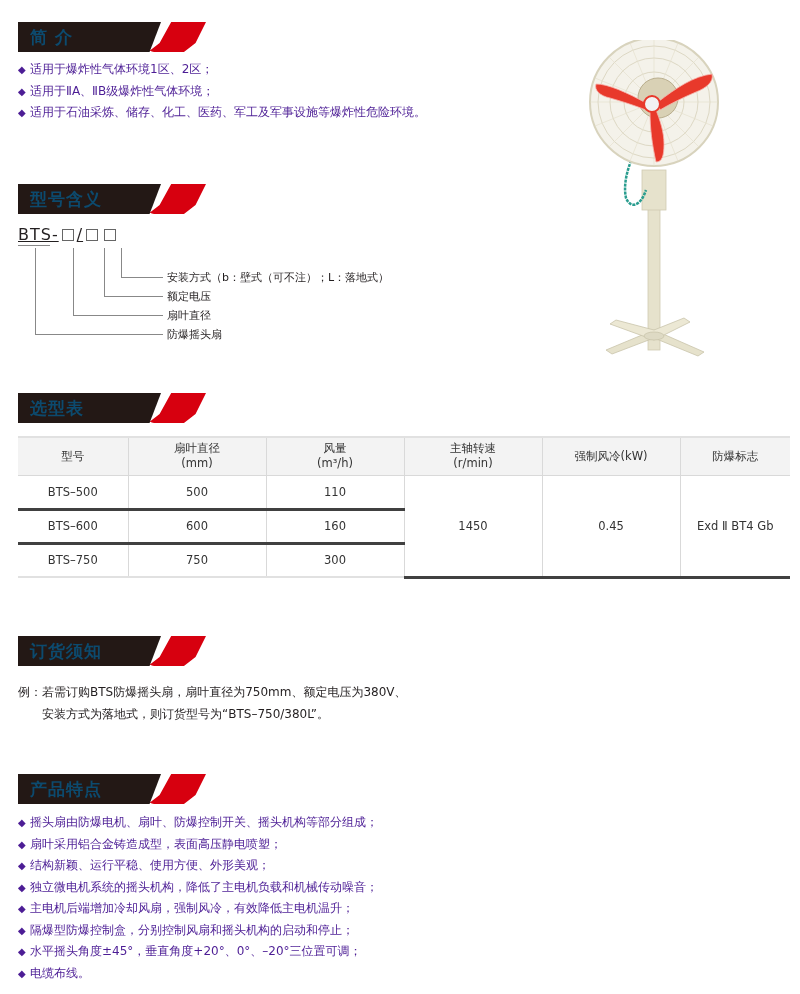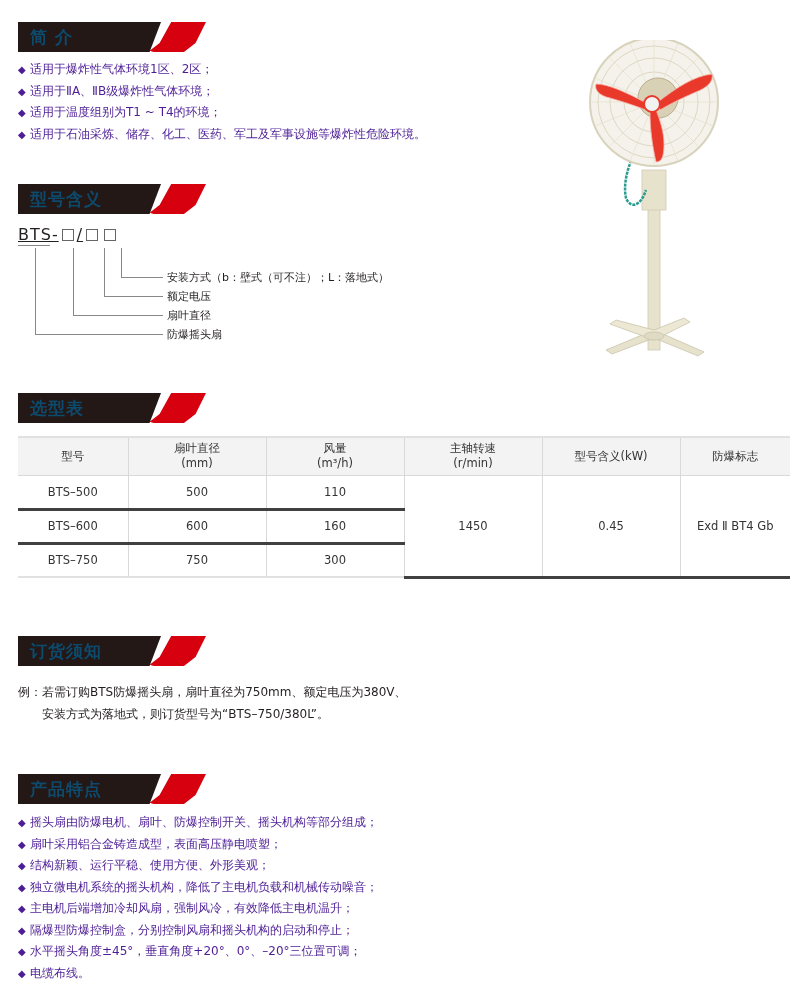--- a/index.html
+++ b/index.html
@@ -39,21 +39,20 @@
 <body>
 
 <div class="sec-head" style="top:22px">
   <div class="bar"></div>
     <div class="red"></div>
   <span class="title">简 介</span>
 </div>
 <ul class="bullets" style="top:59px">
   <li><span class="dia">◆</span><span>适用于爆炸性气体环境1区、2区；</span></li>
   <li><span class="dia">◆</span><span>适用于ⅡA、ⅡB级爆炸性气体环境；</span></li>
-  <li><span class="dia">◆</span><span>适用于温度组别为T1 ~ T4的环境；</span></li>
   <li><span class="dia">◆</span><span>适用于石油采炼、储存、化工、医药、军工及军事设施等爆炸性危险环境。</span></li>
 </ul>
 
 <div class="sec-head" style="top:184px">
   <div class="bar"></div>
     <div class="red"></div>
   <span class="title">型号含义</span>
 </div>
 <div class="model-code">
   <span>BTS-</span><span class="box"></span><span>/</span><span class="box"></span><span class="box"></span>
@@ -82,21 +81,21 @@
       <col style="width:138px">
       <col style="width:138px">
       <col style="width:110px">
     </colgroup>
   <tbody>
       <tr>
     <th><span>型号</span></th>
     <th><span>扇叶直径</span><br><span>(mm)</span></th>
     <th><span>风量</span><br><span>(m³/h)</span></th>
     <th><span>主轴转速</span><br><span>(r/min)</span></th>
-    <th><span>型号含义(kW)</span></th>
+    <th><span>强制风冷(kW)</span></th>
     <th><span>防爆标志</span></th>
   </tr>
   <tr>
     <td>BTS–500</td>
     <td>500</td>
     <td>110</td>
     <td rowspan="3" class="merged">1450</td>
     <td rowspan="3" class="merged">0.45</td>
     <td rowspan="3" class="merged">Exd Ⅱ BT4 Gb</td>
   </tr>

